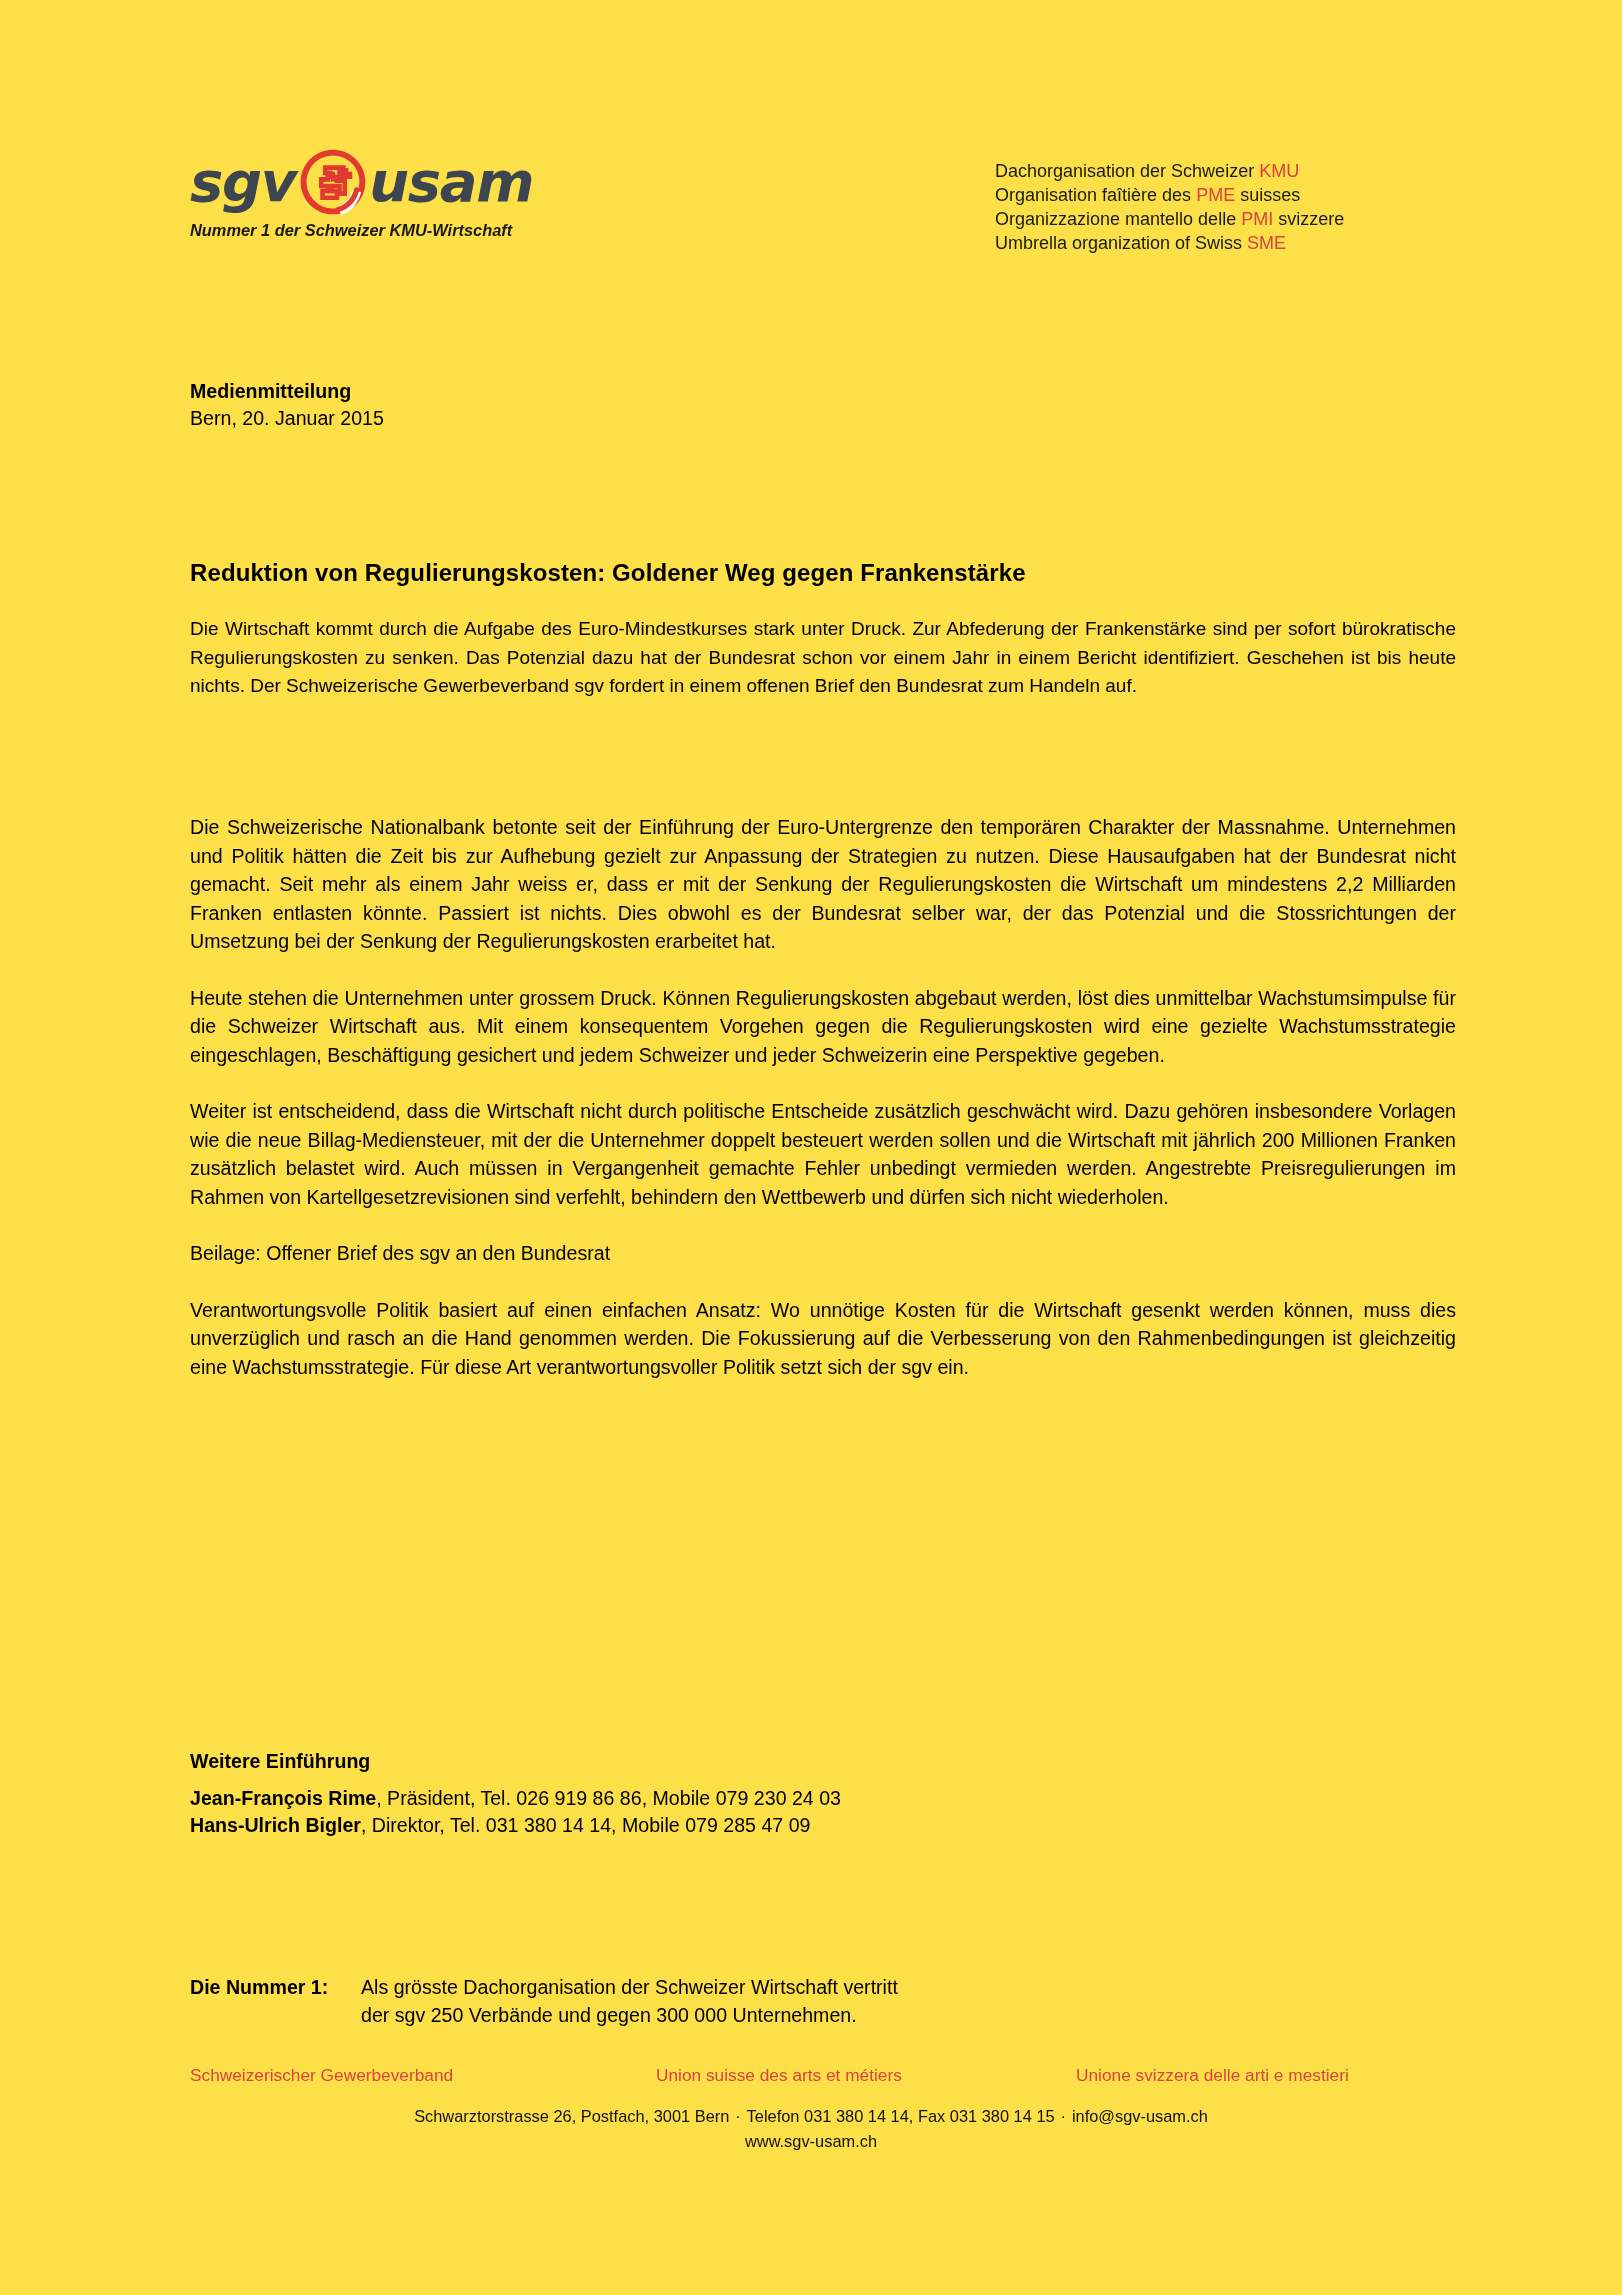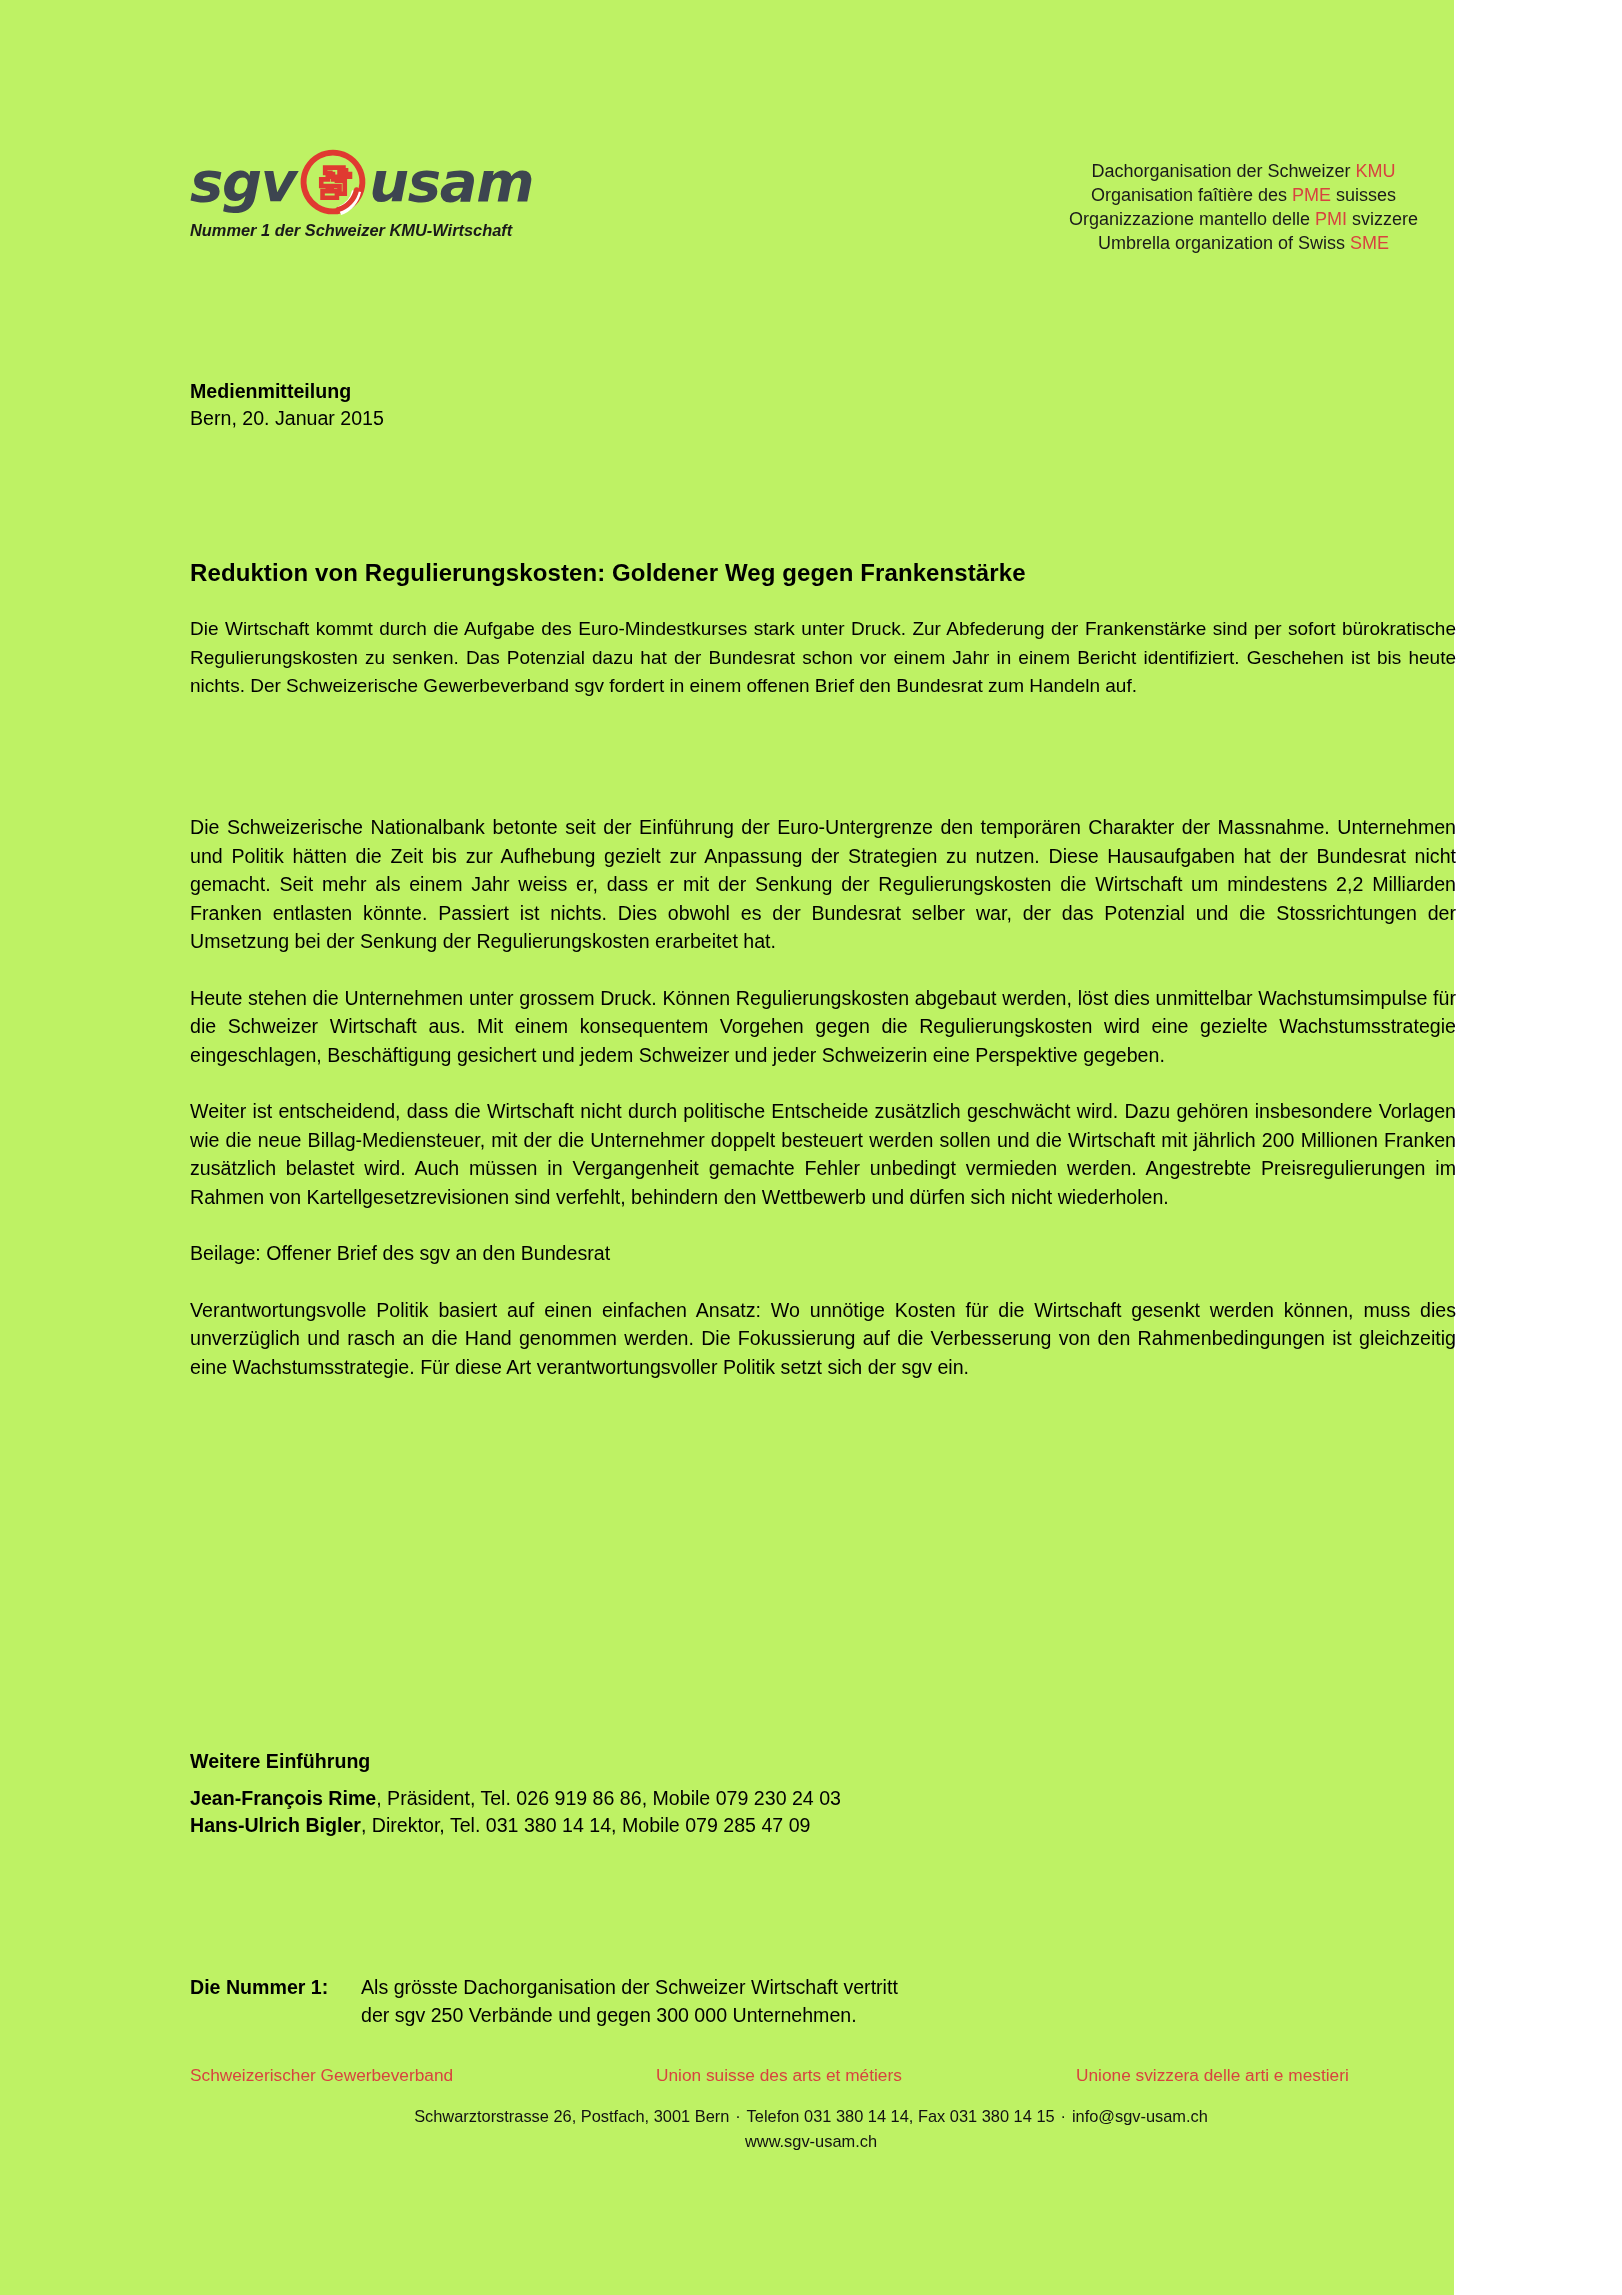--- a/index.html
+++ b/index.html
@@ -14,23 +14,23 @@
     font-family: "Liberation Sans", sans-serif;
     color: #000000;
     position: relative;
     overflow: hidden;
     -webkit-font-smoothing: antialiased;
   }
 
   .page {
     position: absolute;
     left: 0; top: 0;
-    width: 1454px;
+    width: 1622px;
     height: 2295px;
-    background: #bef264;
+    background: #fde047;
   }
 
   
   .header {
     position: absolute;
     left: 190px;
     top: 147px;
     width: 1263px;
     height: 131px;
   }
@@ -80,21 +80,21 @@
 
   .lang-block {
     position: absolute;
     left: 805px;
     top: 11.8px;
     width: 497px;
     font-size: 18px;
     line-height: 24px;
     color: #1a1a1a;
   }
-  .lang-line { white-space: nowrap; text-align: center; }
+  .lang-line { white-space: nowrap; }
   .accent { color: #D8433F; }
 
   
   .meta {
     position: absolute;
     left: 190px;
     top: 378px;
     width: 785px;
     font-size: 19.6px;
     line-height: 27px;

